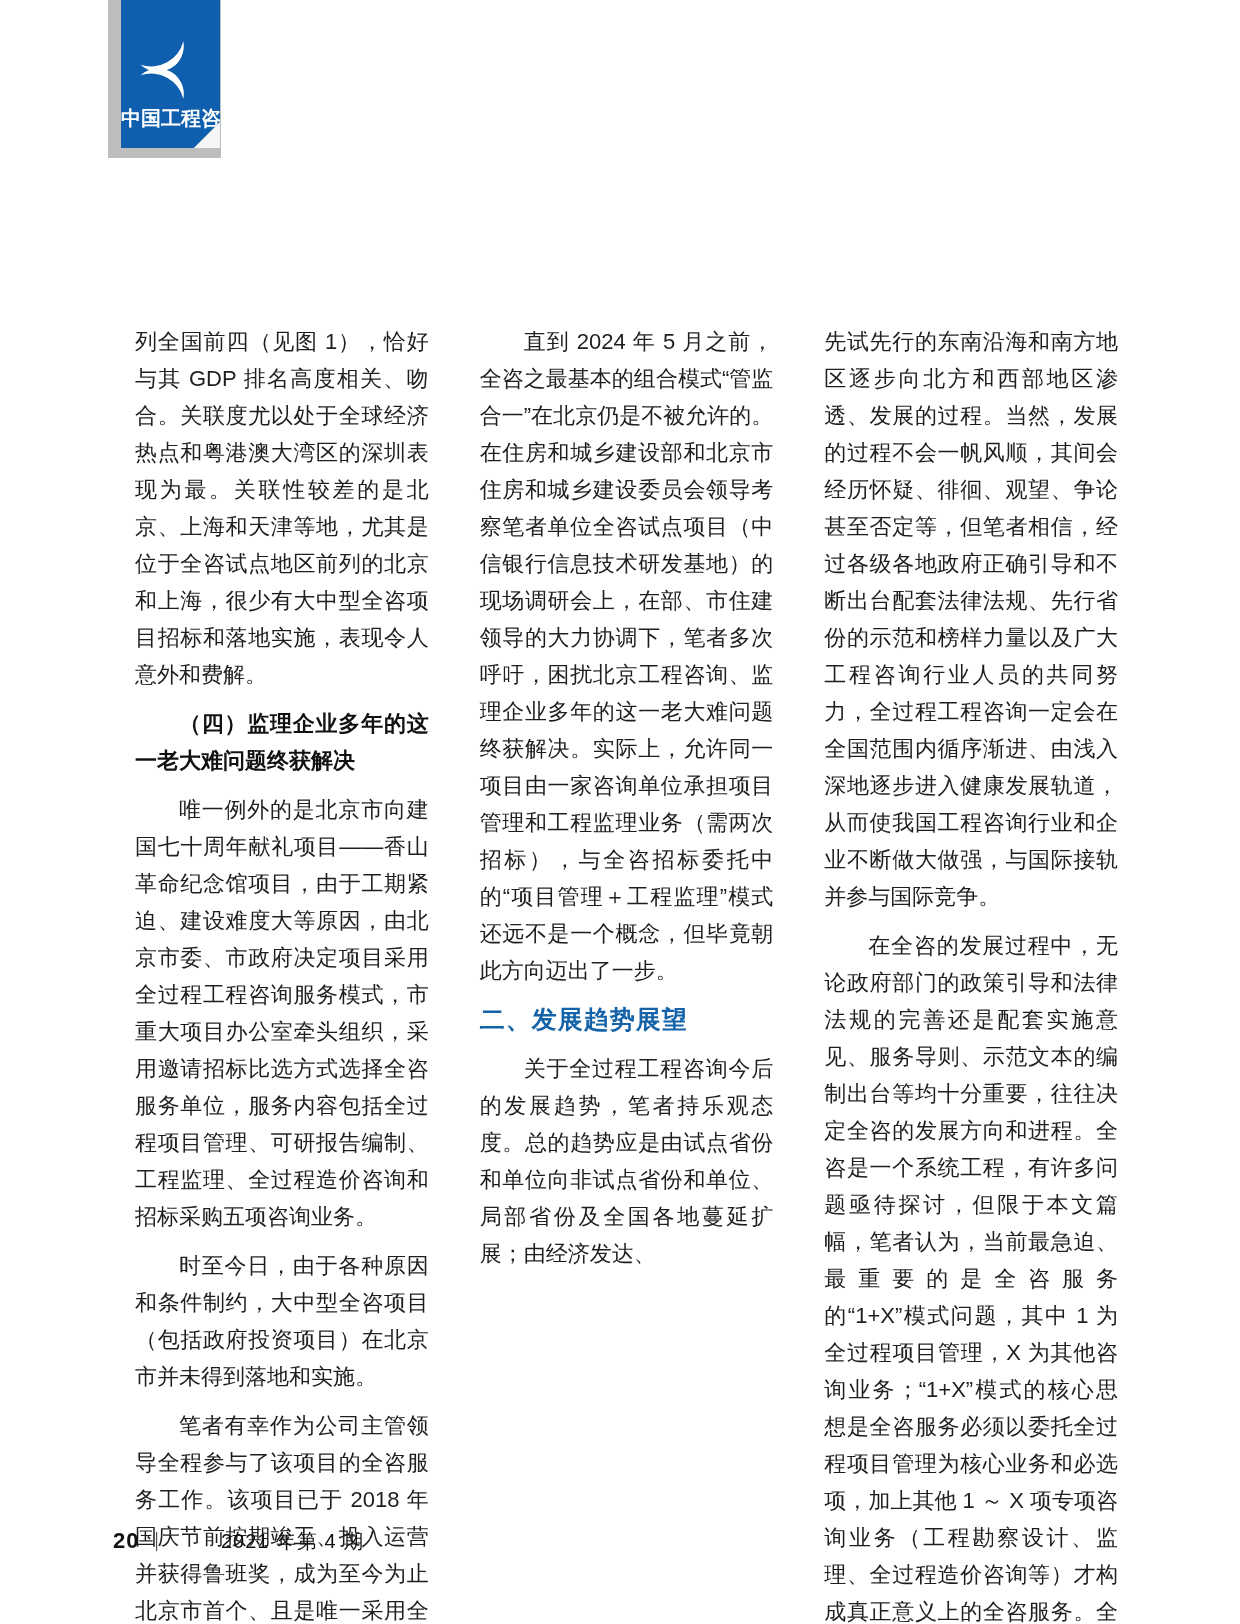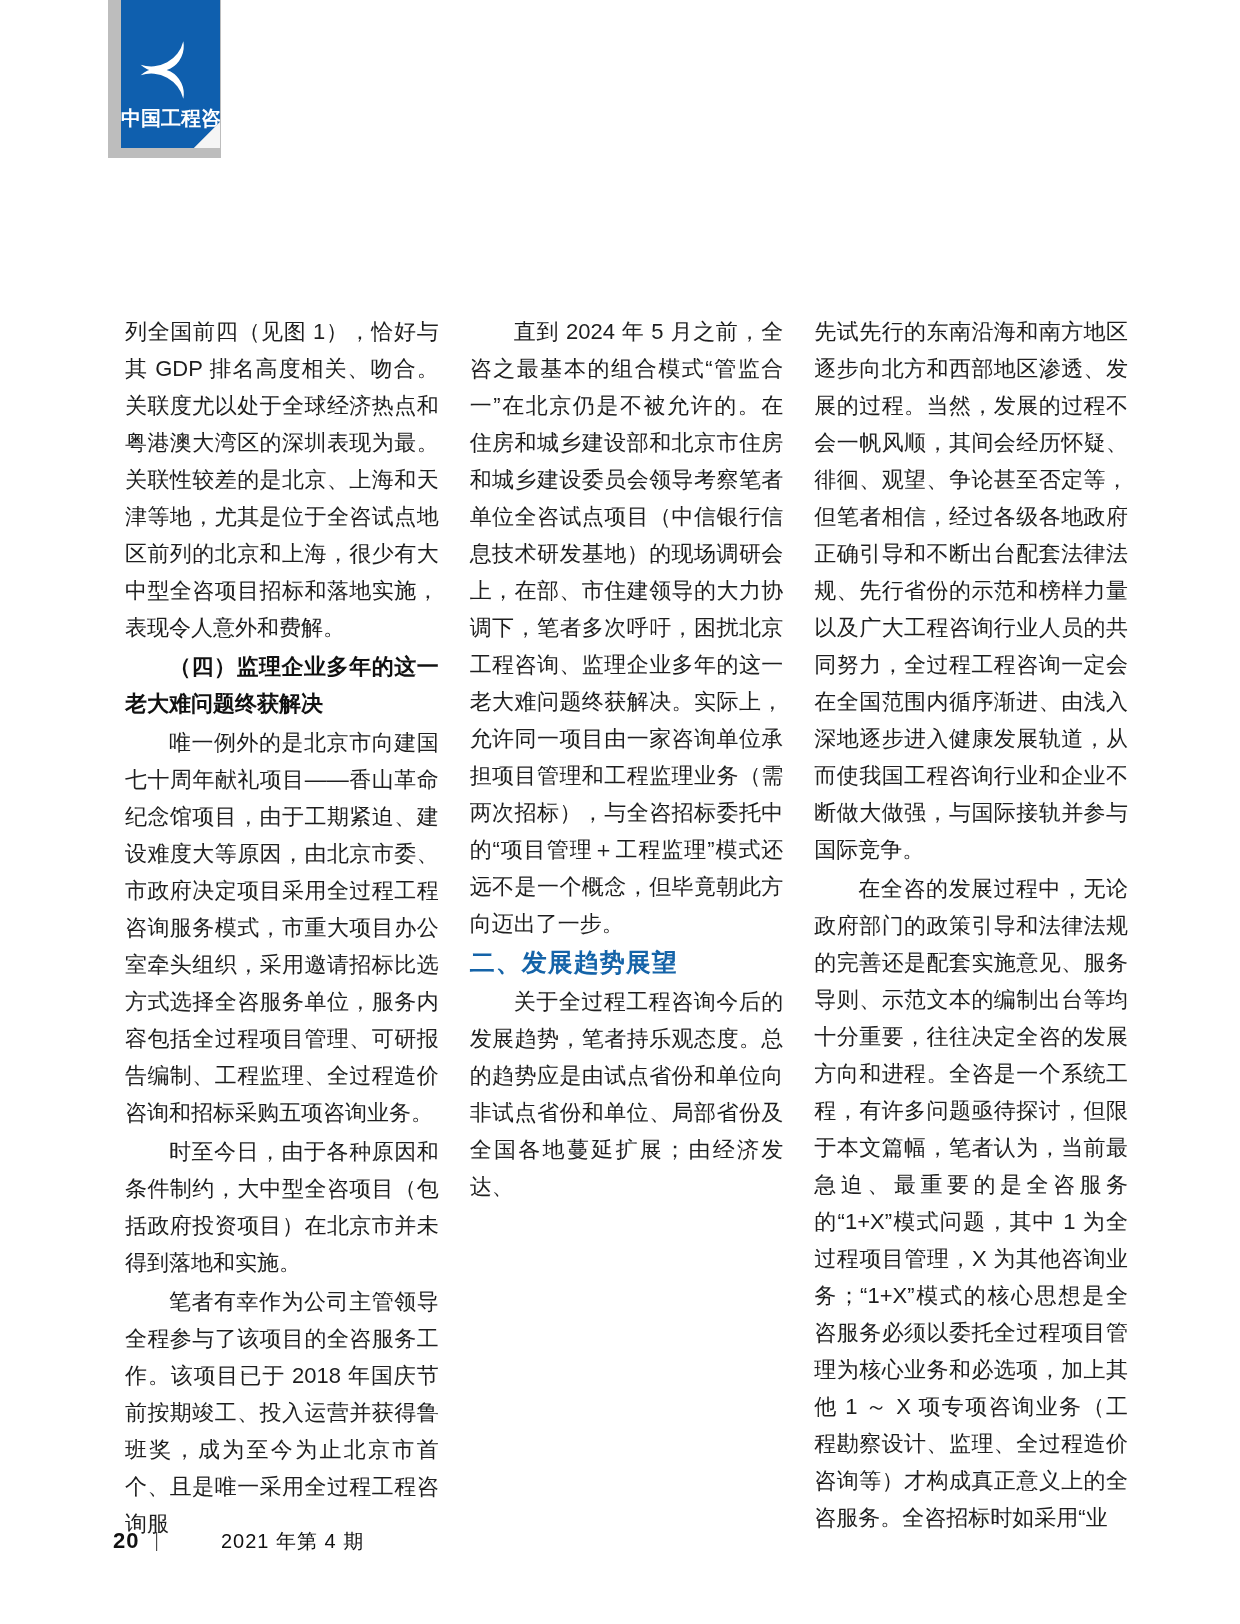--- a/index.html
+++ b/index.html
@@ -14,21 +14,21 @@
   .logo-fold{position:absolute;left:194px;top:122px;width:26px;height:26px;background:#f5f5f5;
              clip-path:polygon(0 100%,100% 0,100% 100%);}
   .logo-icon{position:absolute;left:13px;top:38px;width:56px;height:64px;display:block;}
   .logo-icon path{fill:#ffffff;}
   .logo-label{position:absolute;left:0;right:0;top:105px;text-align:center;color:#ffffff;
               font-weight:700;font-size:20px;white-space:nowrap;letter-spacing:0;}
 
   
   .columns{position:absolute;left:123px;top:311px;width:1007px;display:flex;gap:27px;}
   .col{flex:1 1 0;min-width:0;color:#1e1e1e;}
-  .col p,.col h2{margin:2px;}
+  .col p,.col h2{margin:12px;}
   .para{font-size:22px;line-height:37px;text-align:justify;text-justify:inter-ideograph;}
   .indent{text-indent:2em;}
   .h-bold{font-size:22px;line-height:37px;font-weight:700;text-align:justify;
           text-indent:2em;margin:5px 0 13px 0;color:#111;}
   .h-section{font-size:25px;line-height:37px;font-weight:700;color:#1463a8;
              margin:25px 0 31px 0;letter-spacing:1px;}
 
   
   .footer{position:absolute;left:113px;top:1528px;display:flex;align-items:flex-start;color:#111;}
   .pg-num{font-size:22px;font-weight:700;letter-spacing:1px;}

